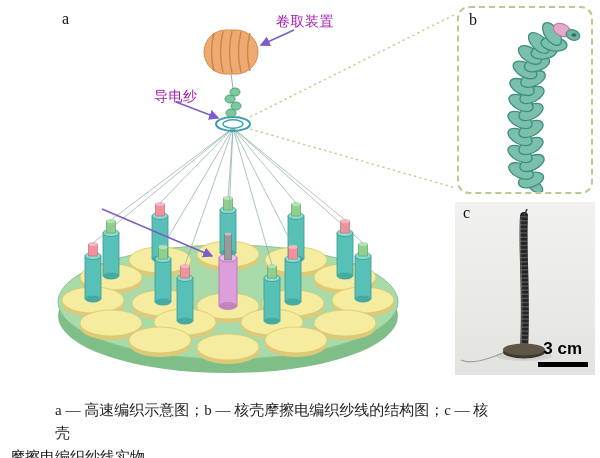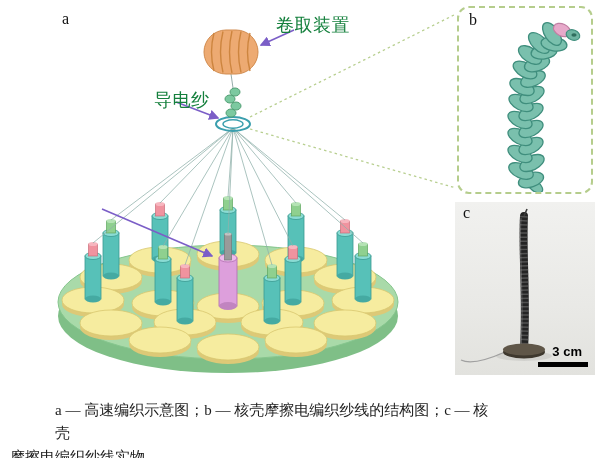--- a/index.html
+++ b/index.html
@@ -1,29 +1,29 @@
 <!DOCTYPE html>
 <html><head>
 <meta charset="utf-8">
 <style>
   html,body{margin:0;padding:0;background:#fff;}
   .page{position:relative;width:600px;height:458px;background:#ffffff;overflow:hidden;
         font-family:"Liberation Serif", serif;}
   .scene{position:absolute;left:0;top:0;}
   .plabel{position:absolute;font-size:16px;color:#111;font-family:"Liberation Serif",serif;}
-  .ann{position:absolute;font-size:18px;color:#15803d;letter-spacing:0.5px;
+  .ann{position:absolute;font-size:14px;color:#a21caf;letter-spacing:0.5px;
        font-family:Liberation Sans, sans-serif;white-space:nowrap;}
   .panel-b{position:absolute;left:457px;top:6px;width:136px;height:188px;
            border:2px dashed #b5cd8c;border-radius:12px;background:#fff;box-sizing:border-box;}
   .panel-b .plabel-in{position:absolute;left:10px;top:3px;font-size:16px;color:#111;}
   .panel-c{position:absolute;left:455px;top:202px;width:140px;height:173px;
            background:linear-gradient(180deg,#f1f1ef 0%,#e9e9e6 60%,#e2e2de 100%);}
   .panel-c .plabel-in{position:absolute;left:8px;top:2px;font-size:16px;color:#111;}
   .scale-text{position:absolute;right:13px;bottom:16px;font-family:"Liberation Sans",sans-serif;
-              font-weight:bold;font-size:13px;color:#000;}
+              font-weight:bold;font-size:17px;color:#000;}
   .scale-bar{position:absolute;right:7px;bottom:8px;width:50px;height:5px;background:#000;}
   .caption{position:absolute;left:0;top:399px;width:492px;font-size:15px;color:#1c1c1c;
            line-height:1.55;font-family:"Liberation Serif",serif;}
   .cap1{padding-left:55px;}
   .cap2{padding-left:10px;}
 </style>
 </head>
 <body>
 
 <div class="page">

